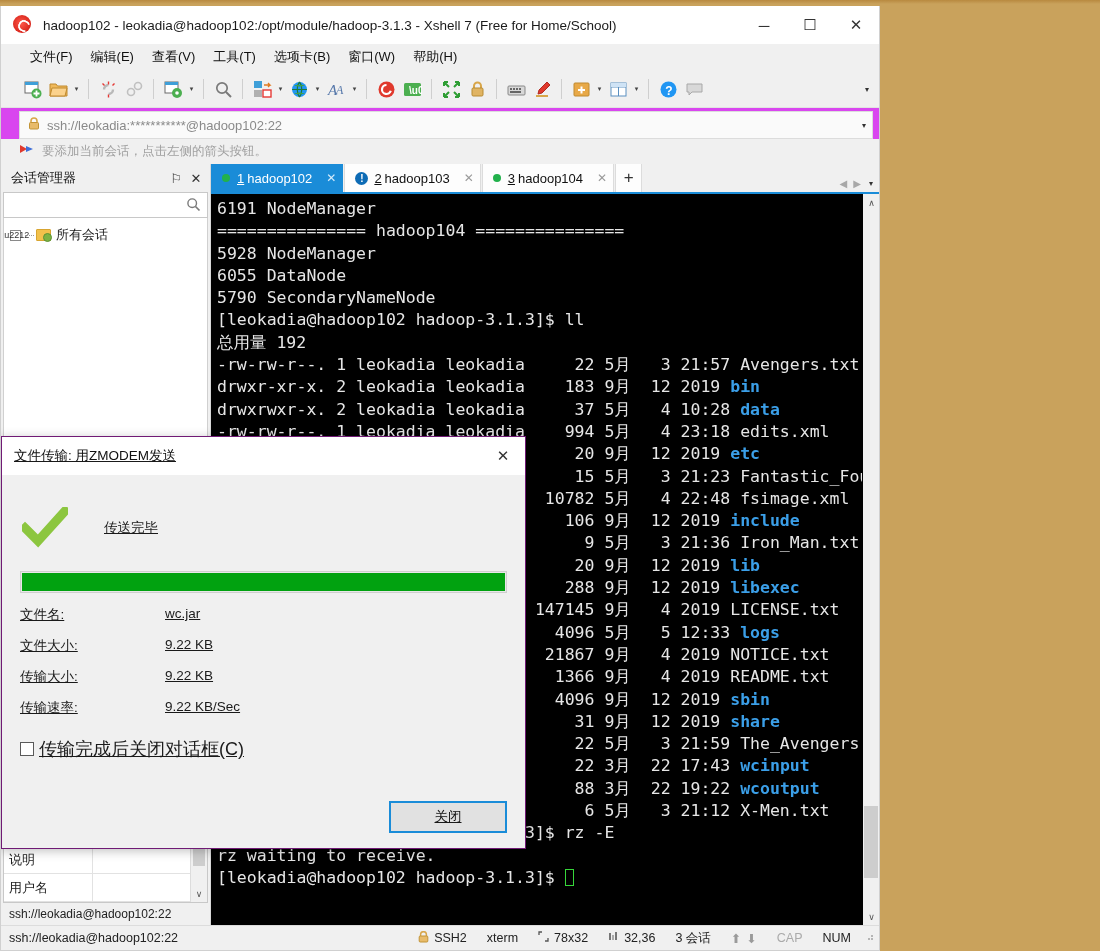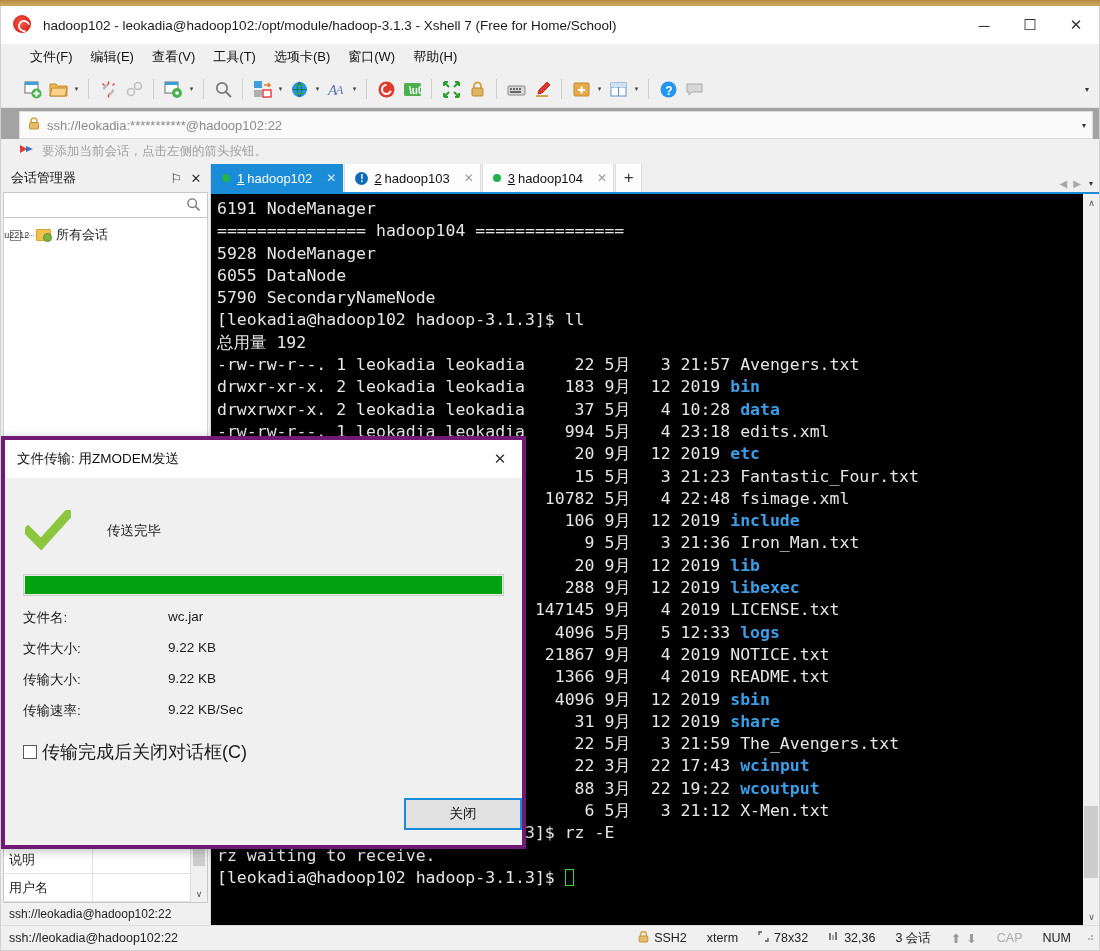--- a/index.html
+++ b/index.html
@@ -9,22 +9,22 @@
     font-size: 13px;
     background: #c8a96a;
     color:#1a1a1a;
   }
   
   #desktop-backdrop{
     position:absolute; left:0; top:0; width:1100px; height:951px;
     background: linear-gradient(180deg,#b8893f 0%, #c9a25c 4px, #c9a25c 100%);
   }
   #window{
-    position:absolute; left:0; top:6px; width:1100px; height:945px;
-    background:#a3a3a3; border:1px solid #d0d0d0; border-top:none;
+    position:absolute; left:0; top:6px; width:880px; height:945px;
+    background:#d946ef; border:1px solid #d0d0d0; border-top:none;
     display:flex; flex-direction:column;
   }
   
   #titlebar{
     height:38px; background:#ffffff; display:flex; align-items:center;
     flex:0 0 38px; position:relative;
   }
   #app-icon{ margin-left:12px; width:20px; height:20px; position:relative; }
   .xshell-logo{
     width:18px;height:18px;border-radius:50%;
@@ -217,23 +217,23 @@
     display:flex; align-items:center; font-size:12.5px; color:#222;
   }
   #sb-left{ padding-left:8px; flex:1 1 auto; }
   #sb-right{ display:flex; gap:0; padding-right:4px; }
   .sb-cell{ padding:0 10px; display:flex; align-items:center; gap:5px; white-space:nowrap; }
   .sb-dim{ color:#aaa; }
   #sb-grip{ width:12px;height:12px;margin-left:2px;position:relative; }
   
   #dialog{
     position:absolute; left:0; top:272px; width:525px; height:413px;
-    background:#f0f0f0; border:4px solid #701a75;
+    background:#f0f0f0; border:1px solid #701a75;
     box-shadow:0 2px 10px rgba(0,0,0,.25); z-index:50;
-    display:flex; flex-direction:column;
+    display:flex; flex-direction:column;text-decoration:underline;
   }
   #dlg-title{
     height:38px; background:#fff; display:flex; align-items:center;
     padding-left:12px; font-size:13.5px; color:#111; position:relative;
   }
   #dlg-close{
     position:absolute; right:0; top:0; width:44px; height:38px;
     display:flex; align-items:center; justify-content:center; font-size:15px; color:#333;
   }
   #dlg-body{ flex:1; padding:22px 18px 0 18px; position:relative; }
@@ -246,20 +246,21 @@
   }
   #dlg-progress-fill{ height:100%; background:#01a210; }
   .dlg-field{ display:flex; margin-top:13px; font-size:13.5px; }
   .dlg-field .lab{ width:145px; }
   #dlg-check-row{ display:flex; align-items:center; margin-top:20px; font-size:18px; }
   #dlg-checkbox{
     width:14px;height:14px;border:1px solid #5a5a5a;background:#fff;margin-right:5px;
   }
   #dlg-footer{
     height:62px; display:flex; align-items:center; justify-content:flex-end;
+    padding-right:18px;
   }
   #dlg-ok{
     width:118px; height:32px; background:#e1e1e1; border:2px solid #1a8cd8;
     display:flex; align-items:center; justify-content:center; font-size:13.5px; color:#111;
   }
 </style>
 </head>
 <body>
 
 <div id="desktop-backdrop"></div>

